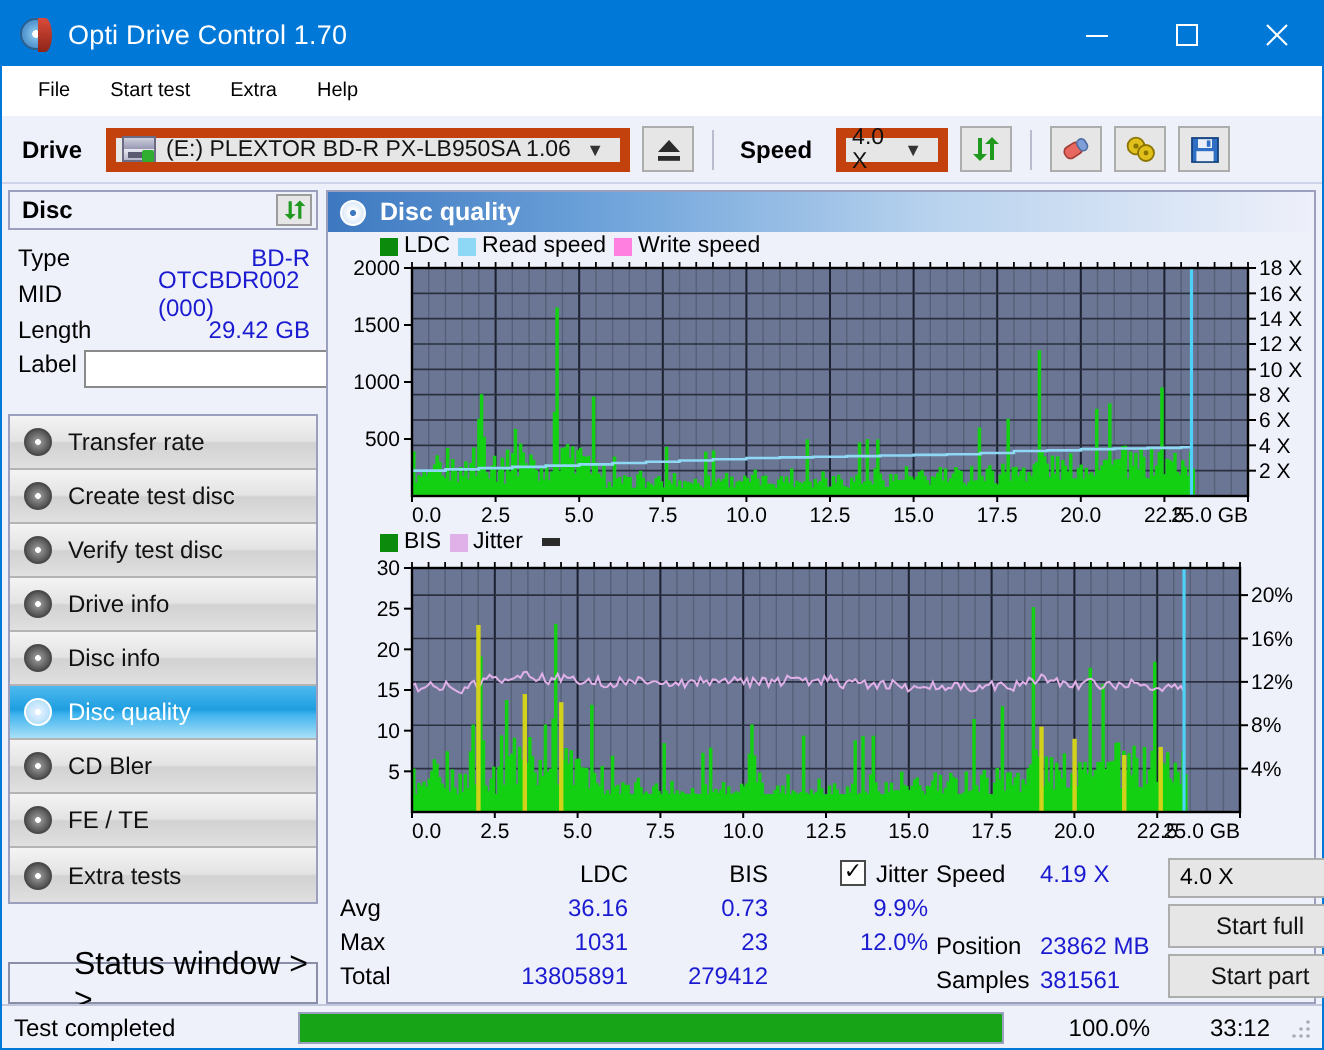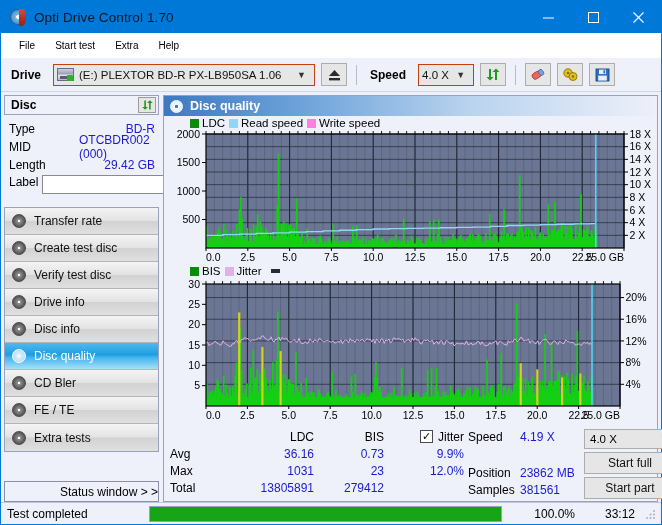--- a/index.html
+++ b/index.html
@@ -13,21 +13,21 @@
   }
   .window {
     width: 662px; height: 525px;
     position: relative;
     background: #eef0fa;
     border: 1px solid #0078d7;
     display: flex; flex-direction: column;
   }
   
   .titlebar {
-    height: 32px; background: #0078d7; color: #0f172a;
+    height: 32px; background: #0078d7; color: #ffffff;
     display: flex; align-items: center; flex: 0 0 auto;
     position: relative;
   }
   .title-icon {
     width: 16px; height: 16px; margin: 0 8px 0 9px;
     border-radius: 50%;
     background: radial-gradient(circle at 50% 50%, #ffffff 0%, #ffffff 18%, #7fbfe8 20%, #5b9ed6 55%, #3c7fba 100%);
     border: 1px solid #2b5f8e;
     position: relative; flex: 0 0 auto;
   }
@@ -51,21 +51,21 @@
   }
   .menu-item { padding: 3px 10px; font-size: 10px; color: #000; }
   
   .toolbar {
     height: 34px; background: #eef0fa; display: flex; align-items: center;
     padding: 0 6px; flex: 0 0 auto; gap: 6px;
     border-bottom: 1px solid #cfd4e8;
   }
   .tb-label { font-weight: bold; font-size: 12px; padding: 0 6px 0 4px; }
   .combo {
-    height: 22px; background: #e6e6e6; border: 1px solid #c2410c;
+    height: 22px; background: #e6e6e6; border: 5px solid #c2410c;
     display: flex; align-items: center; font-size: 11.5px; color: #111;
     padding: 0 2px 0 3px; position: relative;
   }
   .combo .chev { margin-left: auto; padding: 0 6px 0 4px; color: #333; font-size: 9px; }
   .drive-combo { width: 262px; }
   .drive-ico {
     width: 17px; height: 13px; margin-right: 5px; flex: 0 0 auto; position: relative;
     background: linear-gradient(180deg,#cfcfe0 0%,#9a9ab4 48%,#e8e8f2 52%,#b7b7cc 100%);
     border: 1px solid #6b6b85;
   }
@@ -127,21 +127,21 @@
     width: 14px; height: 14px; border-radius: 50%; flex: 0 0 auto;
     background: radial-gradient(circle at 50% 50%, #fff 0 16%, #8f8f8f 18%, #5e5e5e 60%, #3a3a3a 100%);
     border: 1px solid #4a4a4a; position: relative;
   }
   .nav-item.active .nav-ico {
     background: radial-gradient(circle at 50% 50%, #fff 0 16%, #dfefff 18%, #bfe3fb 60%, #8fd0f5 100%);
     border-color: #fff;
   }
   .status-win {
     margin-top: 4px; height: 21px; background: #eef0fa; border: 1px solid #8a8fa8;
-    display: flex; align-items: center; justify-content: flex-end; font-size: 12px; padding-left: 32px;
+    display: flex; align-items: center; justify-content: flex-end; font-size: 16px; padding-left: 32px;
   }
   
   .right { flex: 1 1 auto; display: flex; flex-direction: column; min-width: 0;
            border: 1px solid #9aa0bd; background: #eef0fa; }
   .dq-head {
     height: 20px; flex: 0 0 auto; display: flex; align-items: center; gap: 7px;
     padding-left: 6px; color: #fff; font-weight: bold; font-size: 12.5px;
     background: linear-gradient(90deg,#3d78c0 0%,#6ea3da 28%,#b9d3ee 62%,#eef0fa 100%);
   }
   .dq-head .dq-ico {

